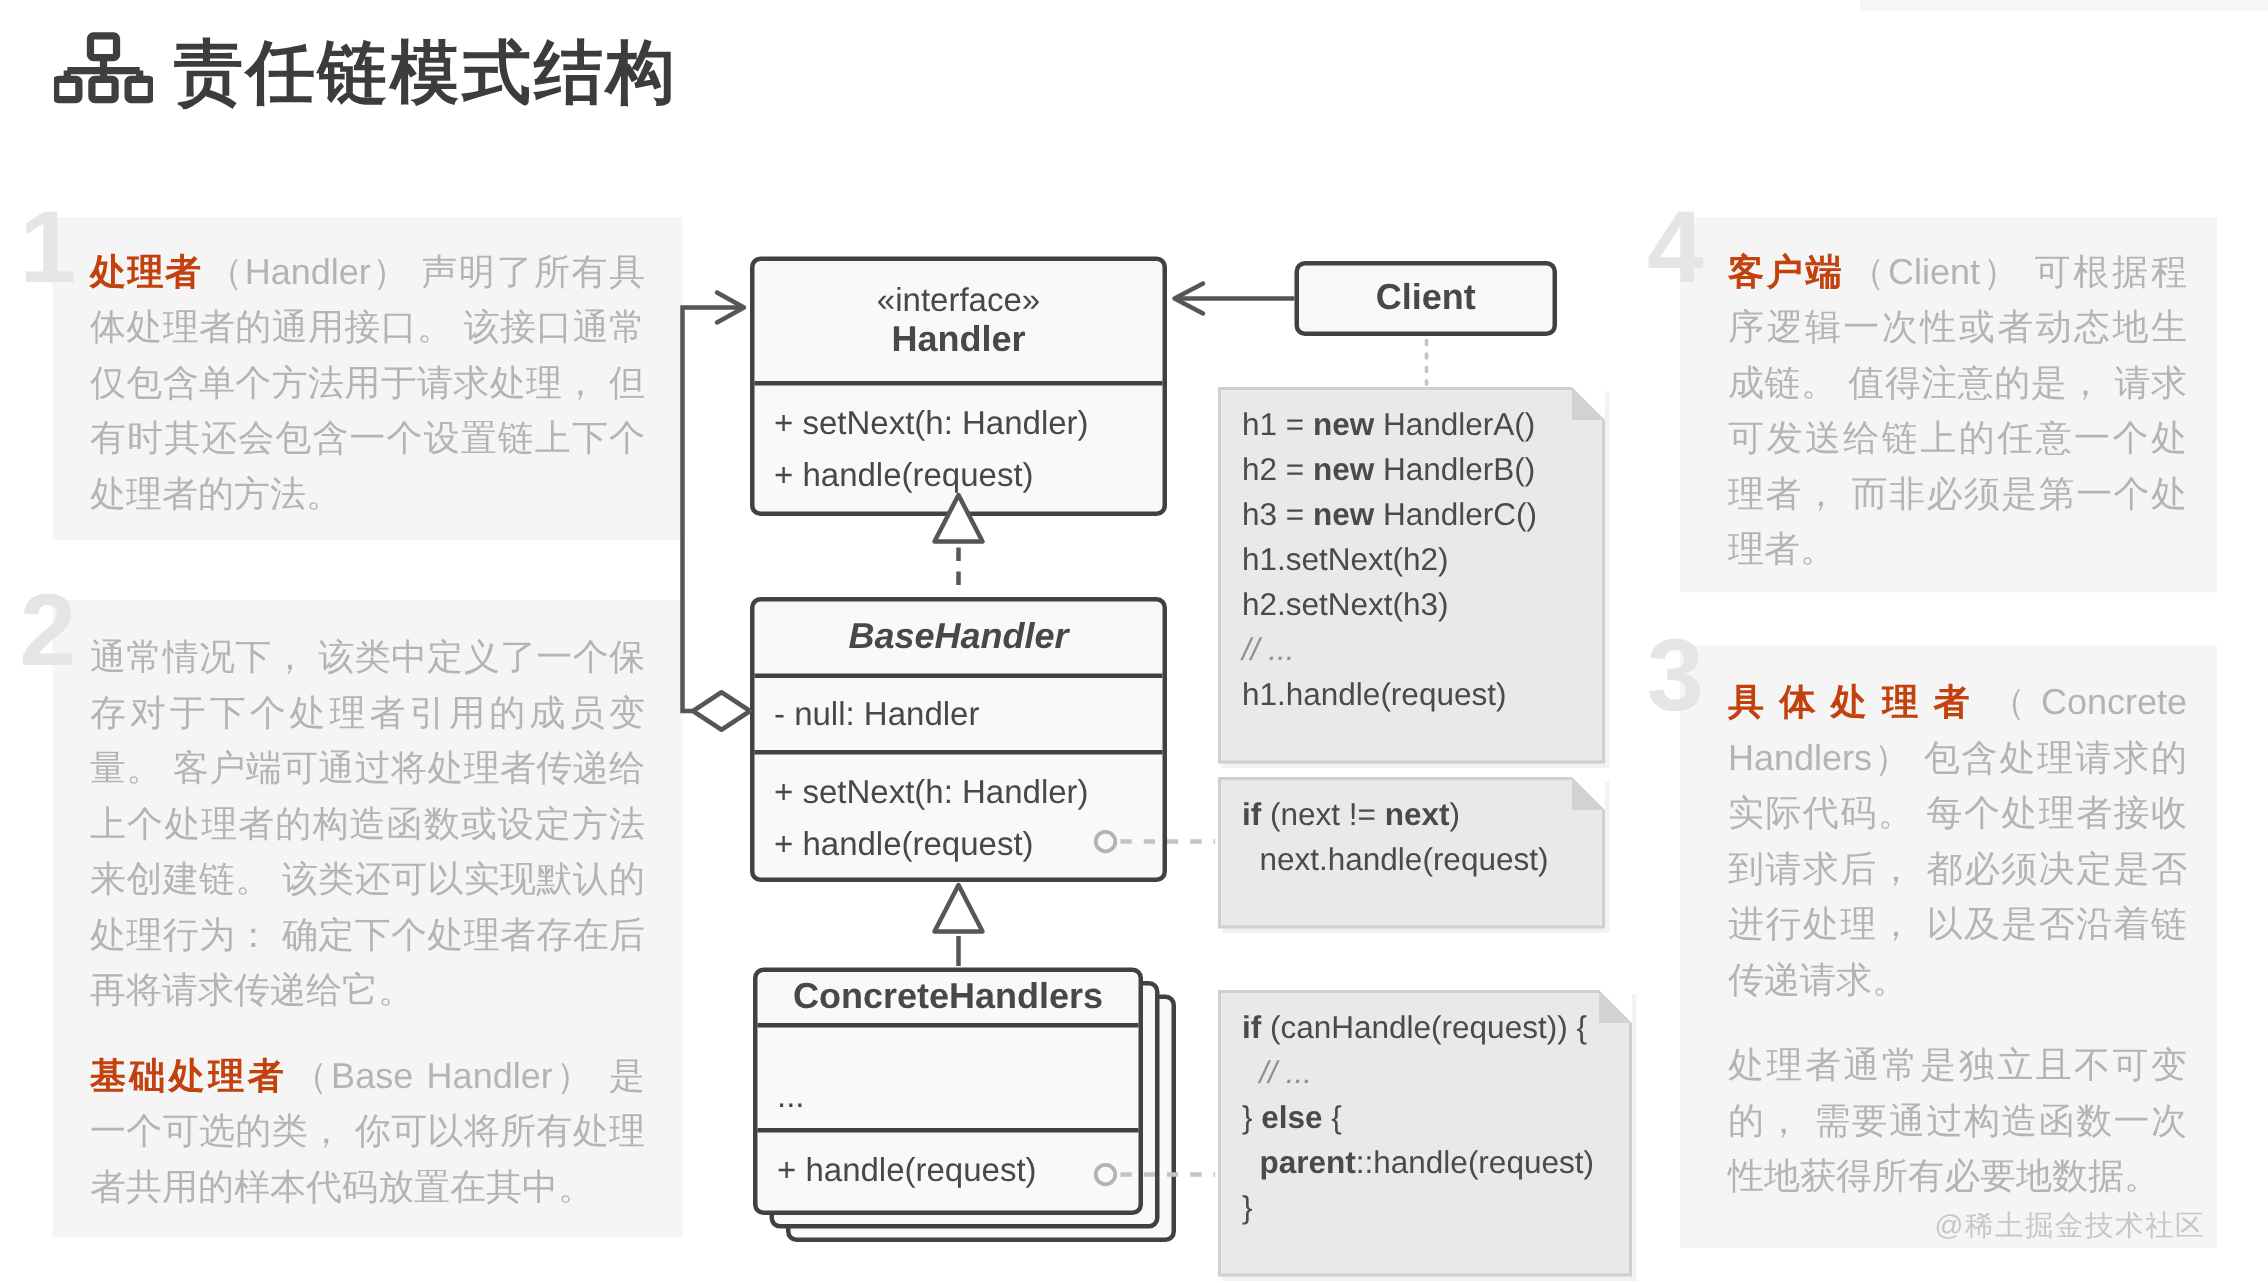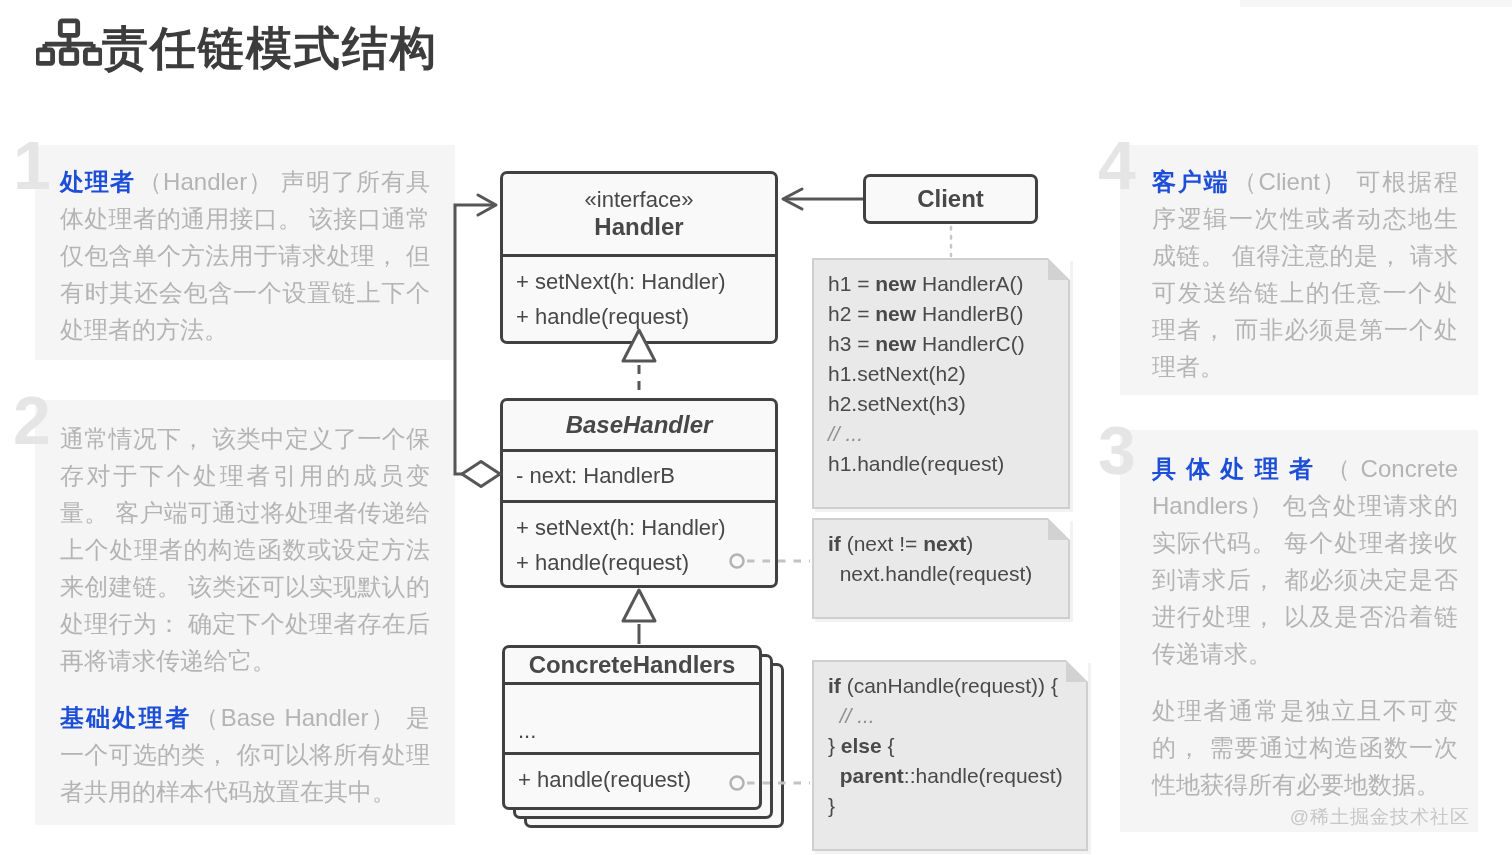--- a/index.html
+++ b/index.html
@@ -2,37 +2,37 @@
 <html><head>
 <meta charset="utf-8">
 <style>
   html,body{margin:0;padding:0;}
   body{
     width:1512px;height:855px;position:relative;overflow:hidden;
     background:#ffffff;
     font-family:"Liberation Sans","DejaVu Sans",sans-serif;
   }
   
-  .page-header{position:absolute;left:36px;top:18px;display:flex;}
+  .page-header{position:absolute;left:36px;top:18px;display:flex;align-items:center;gap:14px;}
   .page-title{font-size:46px;font-weight:bold;color:#3c3c3c;letter-spacing:2px;}
   
   .top-strip{position:absolute;left:1240px;top:0;width:272px;height:7px;background:#f6f6f6;}
   
   .info-block{position:absolute;background:#f5f5f5;}
   .info-num{
     position:absolute;left:-22px;top:-14px;
     font-size:68px;font-weight:bold;color:#e5e5e5;line-height:1;
   }
   .info-text{
     position:absolute;font-size:24px;line-height:37px;color:#b4b4b4;
     text-align:justify;
   }
   .info-text p{margin:0 0 20px 0;}
   .info-text p:last-child{margin-bottom:0;}
-  .info-text b{color:#1d4ed8;font-weight:bold;margin-right:3px;}
+  .info-text b{color:#c2410c;font-weight:bold;margin-right:3px;}
   #block1 .info-text{left:25px;top:18px;width:370px;}
   #block2 .info-text{left:25px;top:20px;width:370px;}
   #block3 .info-text{left:32px;top:20px;width:306px;}
   #block4 .info-text{left:32px;top:18px;width:306px;}
   .watermark{
     position:absolute;right:8px;bottom:2px;
     font-size:19px;color:#c7c7c7;letter-spacing:1px;
   }
   
   .uml-box{
@@ -139,21 +139,21 @@
   <div class="cmp cmp-head" style="height:44px;">
     <div class="cls-name">Client</div>
   </div>
 </div>
 
 <div class="uml-box italic" style="left:500px;top:398px;width:278px;height:190px;">
   <div class="cmp cmp-head" style="height:48px;">
     <div class="cls-name">BaseHandler</div>
   </div>
   <div class="cmp cmp-body" style="height:52px;padding-top:6px;">
-      <div class="member">- next: HandlerB</div>
+      <div class="member">- null: Handler</div>
     </div>
   <div class="cmp cmp-body">
       <div class="member">+ setNext(h: Handler)</div>
       <div class="member">+ handle(request)</div>
     </div>
 </div>
 
 <div class="stack" style="left:524px;top:663px;width:260px;height:165px;"></div>
 <div class="stack" style="left:513px;top:654px;width:260px;height:165px;"></div>
 <div class="uml-box" style="left:502px;top:645px;width:260px;height:165px;">

